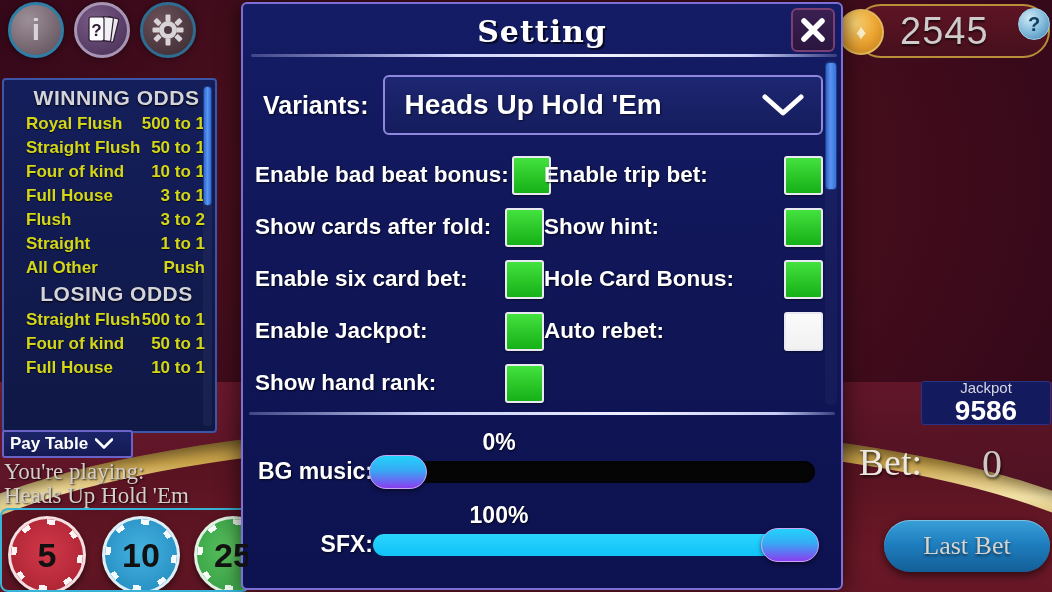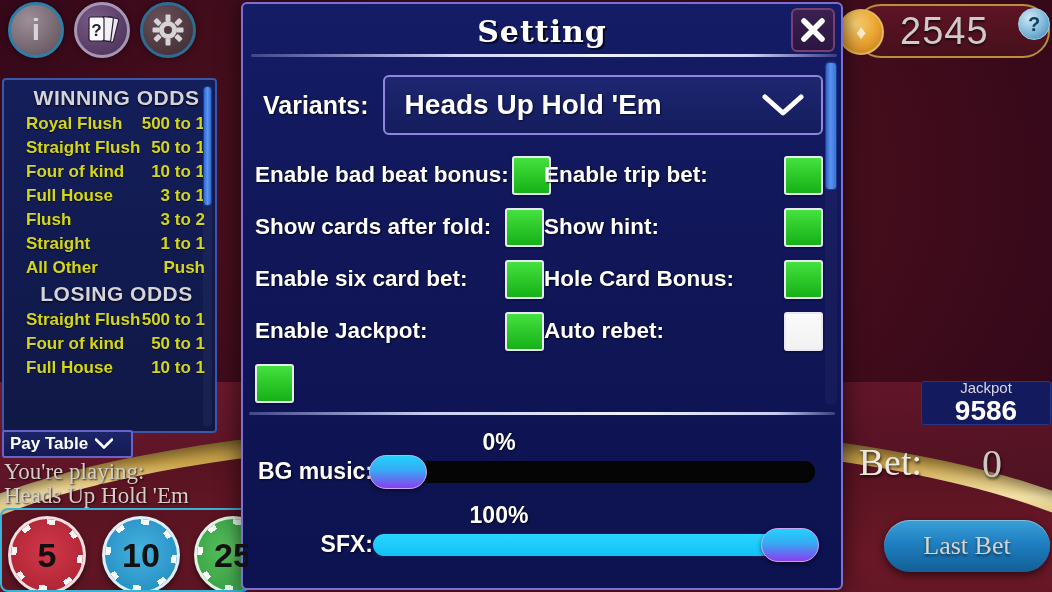--- a/index.html
+++ b/index.html
@@ -556,20 +556,21 @@
           <span class="cb-box on"></span>
         </div>
         <div class="cb-col right">
           <span class="cb-label">Auto rebet:</span>
           <span class="cb-box off"></span>
         </div>
       </div>
 
       <div class="cb-rowpair">
         <div class="cb-col left">
+          <span class="cb-label">Show hand rank:</span>
           <span class="cb-box on"></span>
         </div>
         <div class="cb-empty"></div>
       </div>
 
     </div>
 
     <div class="dlg-hr-mid"></div>
 
     <div class="slider-block" style="top: 425px;">

